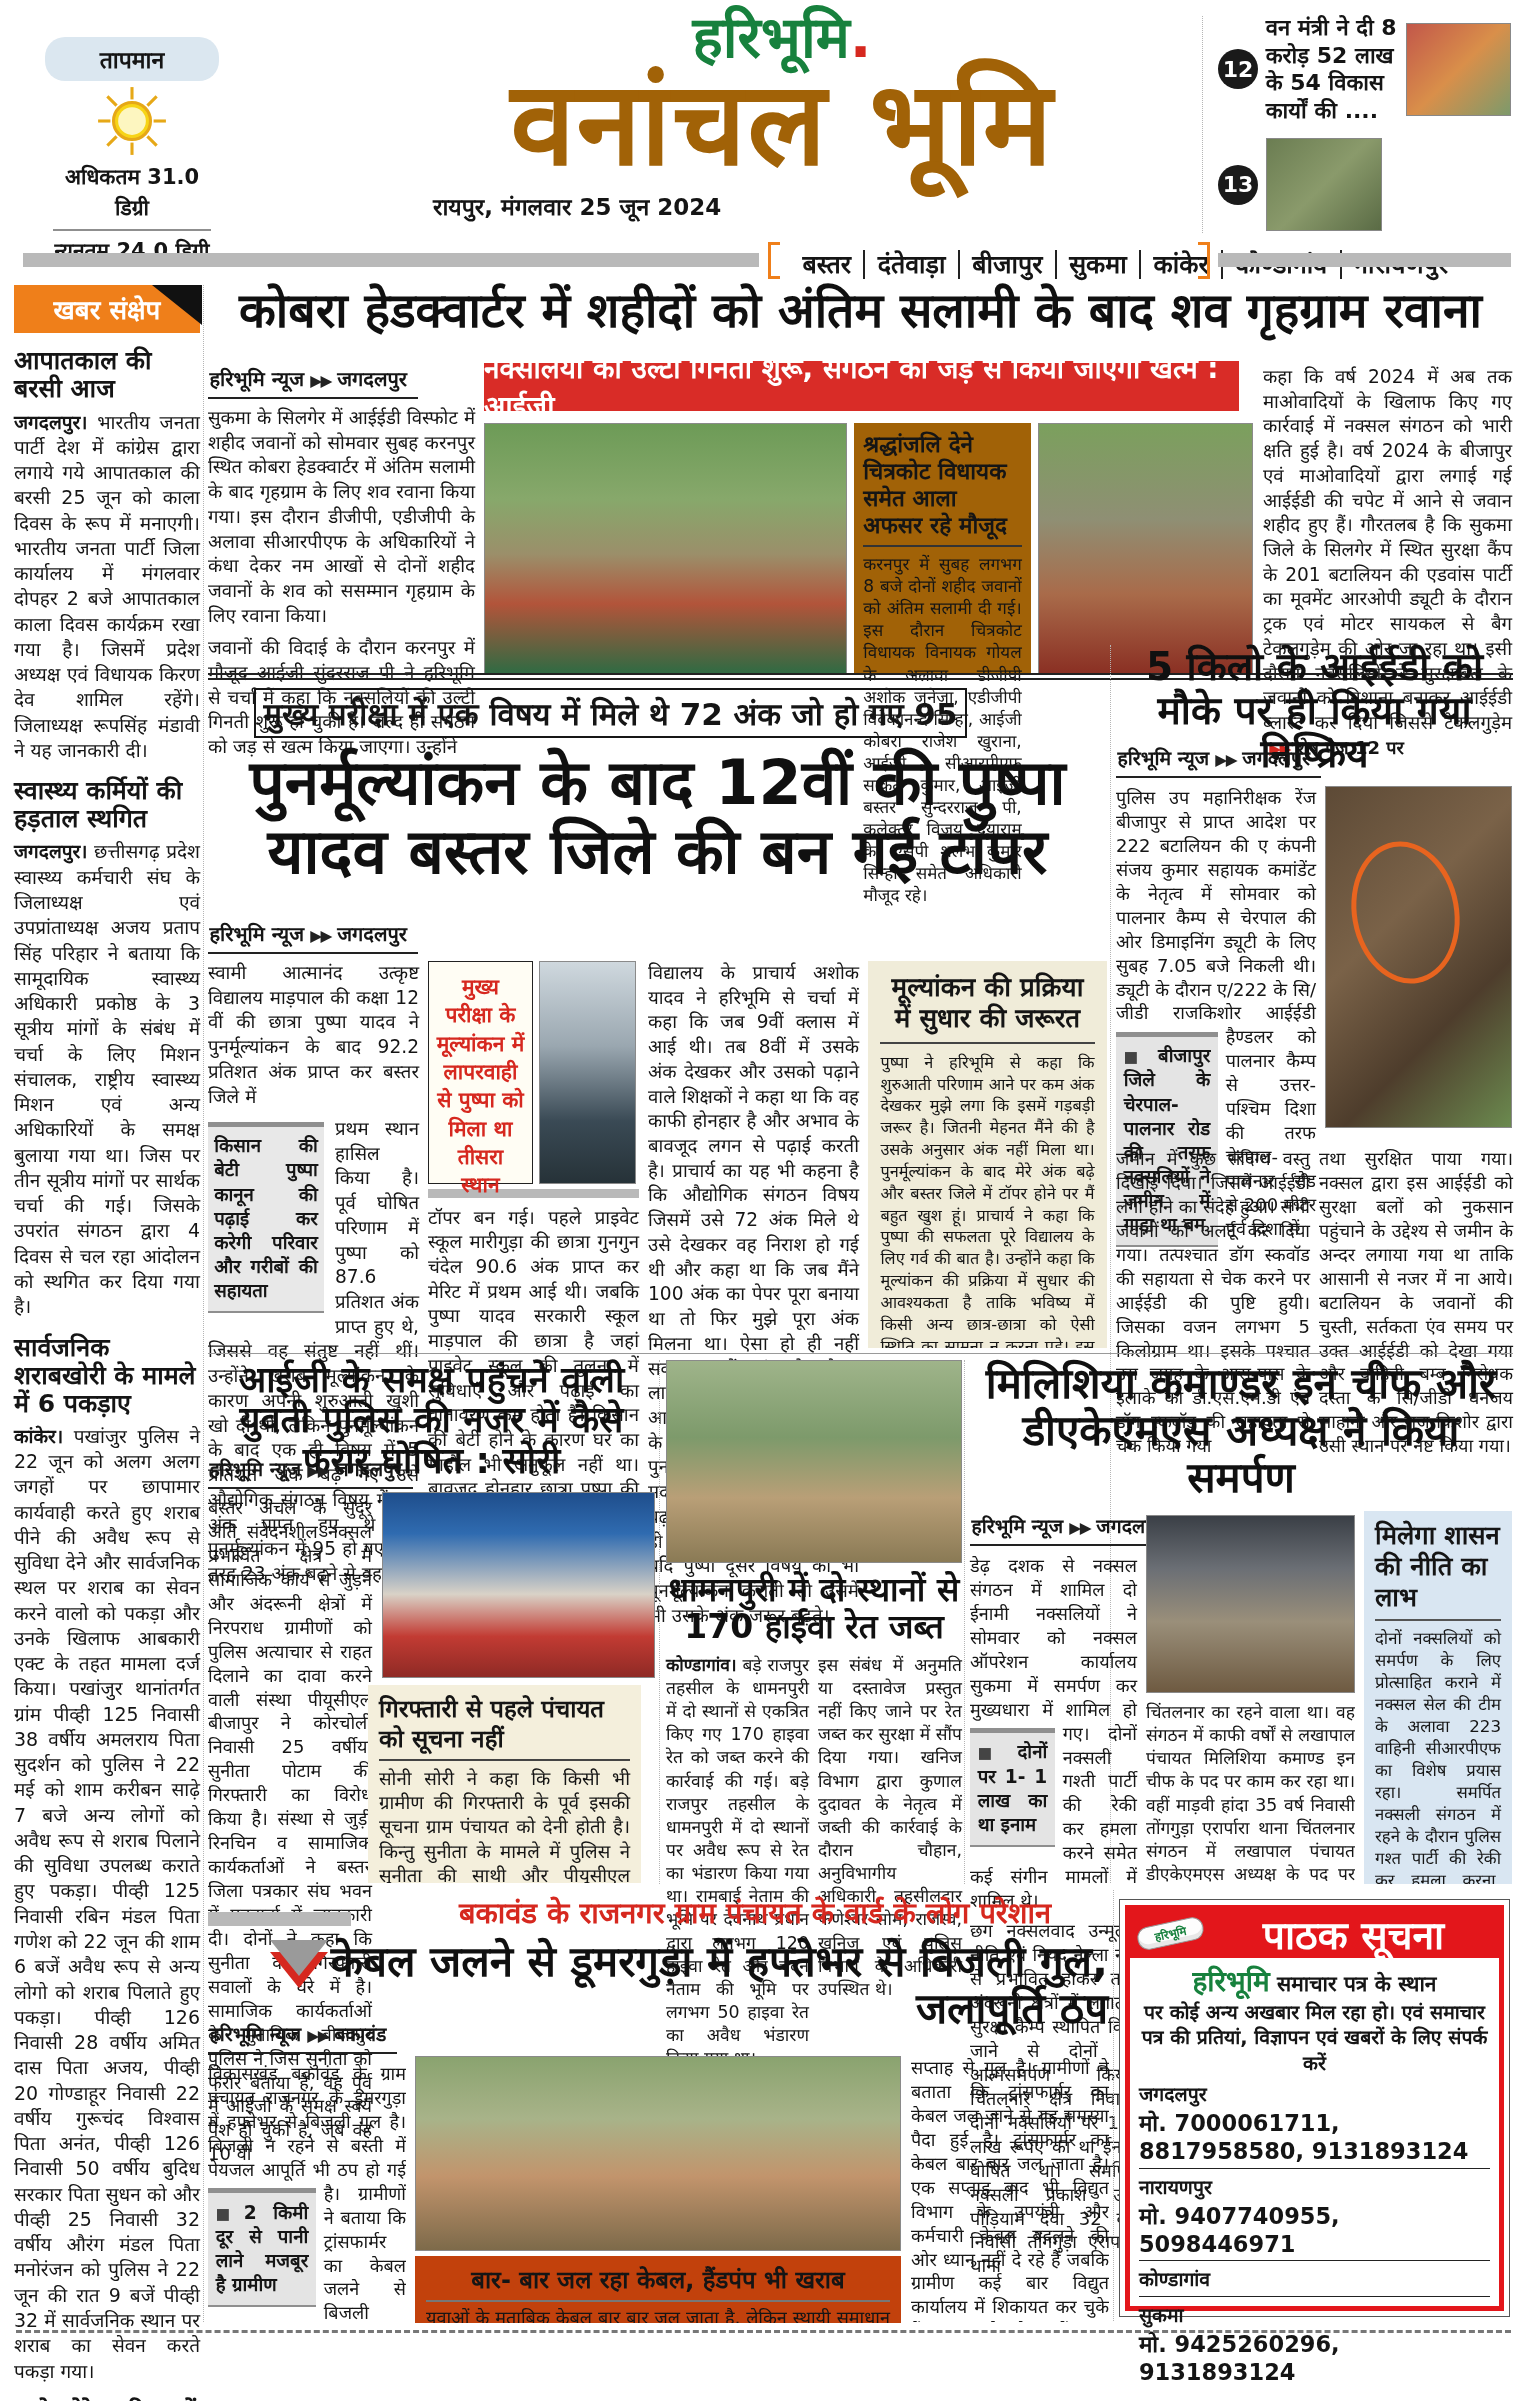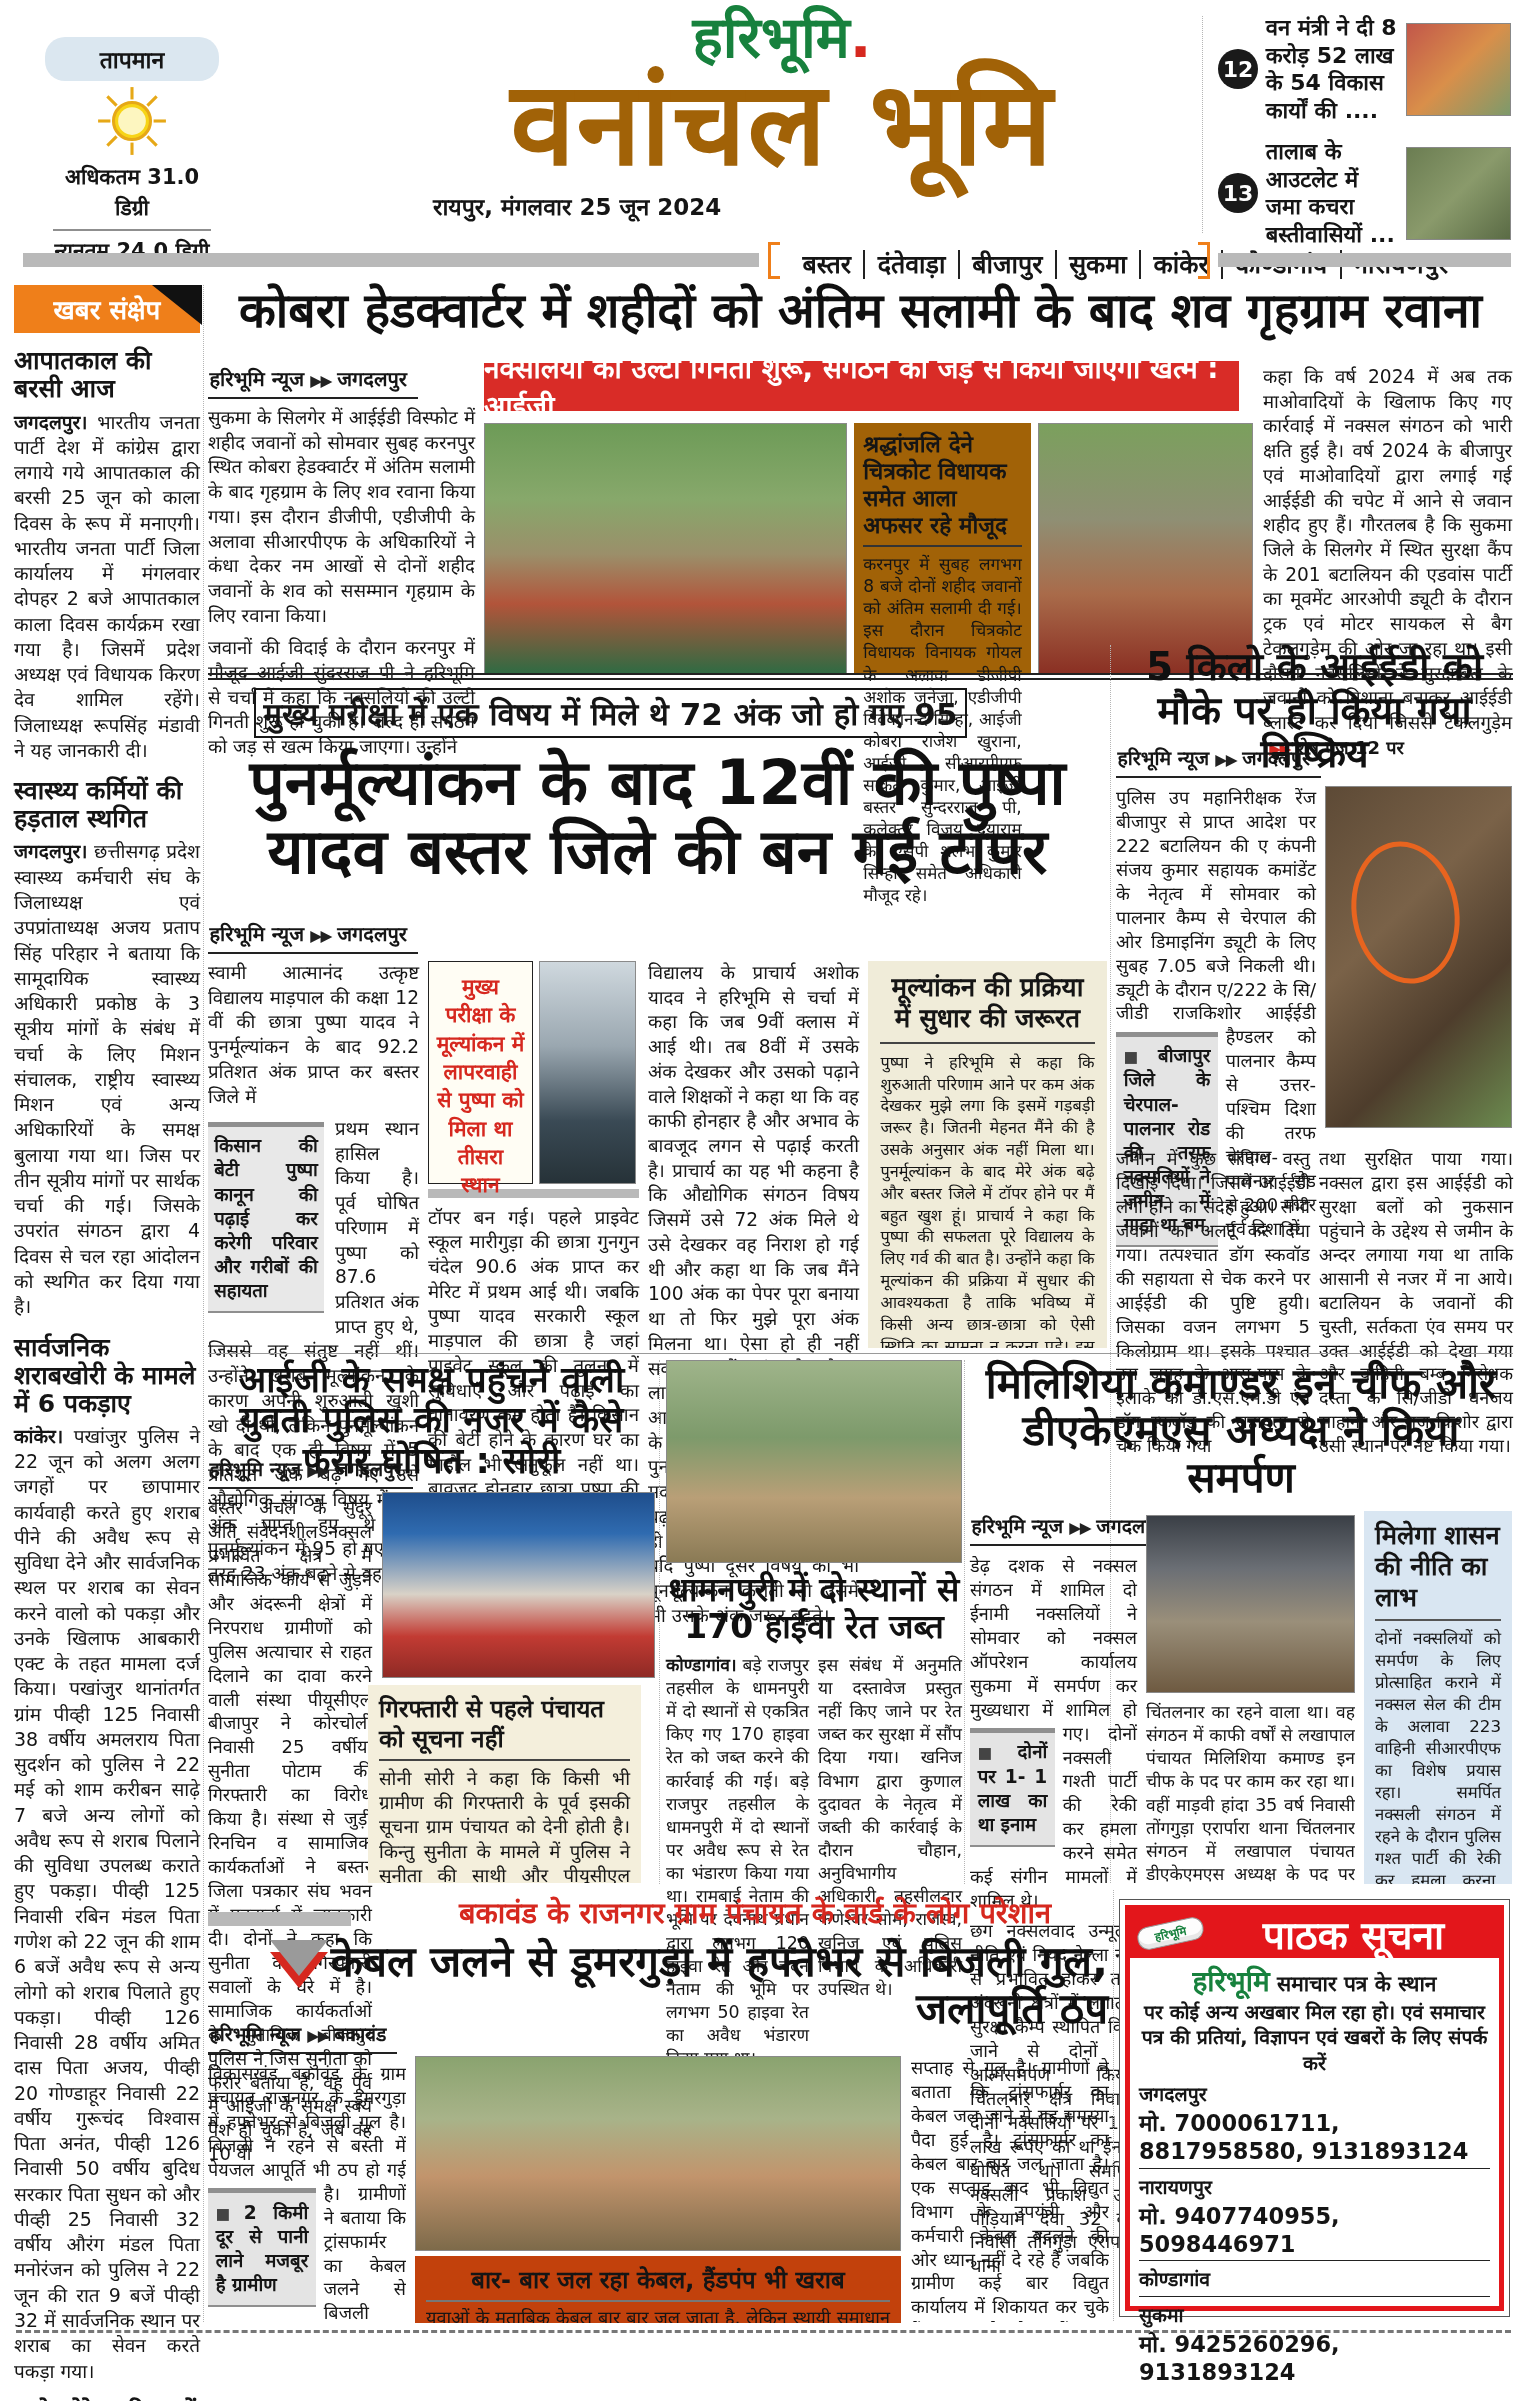--- a/index.html
+++ b/index.html
@@ -119,21 +119,20 @@
 
   <div class="abs vrule" style="left:1202px;top:15.5px;height:217px"></div>
   <div class="abs" style="left:1218px;top:14px;width:293px">
     <div class="teaser" style="margin-bottom:14px">
       <div class="tnum">12</div>
       <div class="ttext">वन मंत्री ने दी 8 करोड़ 52 लाख के 54 विकास कार्यों की ....</div>
       <div class="timg" style="background:linear-gradient(135deg,#c2574a,#d98f4a 50%,#7d9a6b 100%)"></div>
     </div>
     <div class="teaser">
       <div class="tnum">13</div>
-      <div class="ttext">तालाब के आउटलेट में जमा कचरा बस्तीवासियों ...</div>
       <div class="timg" style="background:linear-gradient(135deg,#6b7d52,#8a9a6b 50%,#5a6b45 100%)"></div>
     </div>
   </div>
 
   <div class="abs graybar" style="left:23px;top:253px;width:736px"></div>
   <div class="abs obracket" style="left:768px;top:242px;height:37px;border-right:none"></div>
   <div class="abs distbar" style="left:790px;top:246px;width:403px;text-align:center">
     <span class="d">बस्तर</span><span class="d">दंतेवाड़ा</span><span class="d">बीजापुर</span><span class="d">सुकमा</span><span class="d">कांकेर</span><span class="d">कोण्डागांव</span><span class="d">नारायणपुर</span>
   </div>
   <div class="abs obracket" style="left:1198px;top:242px;height:37px;border-left:none"></div>

